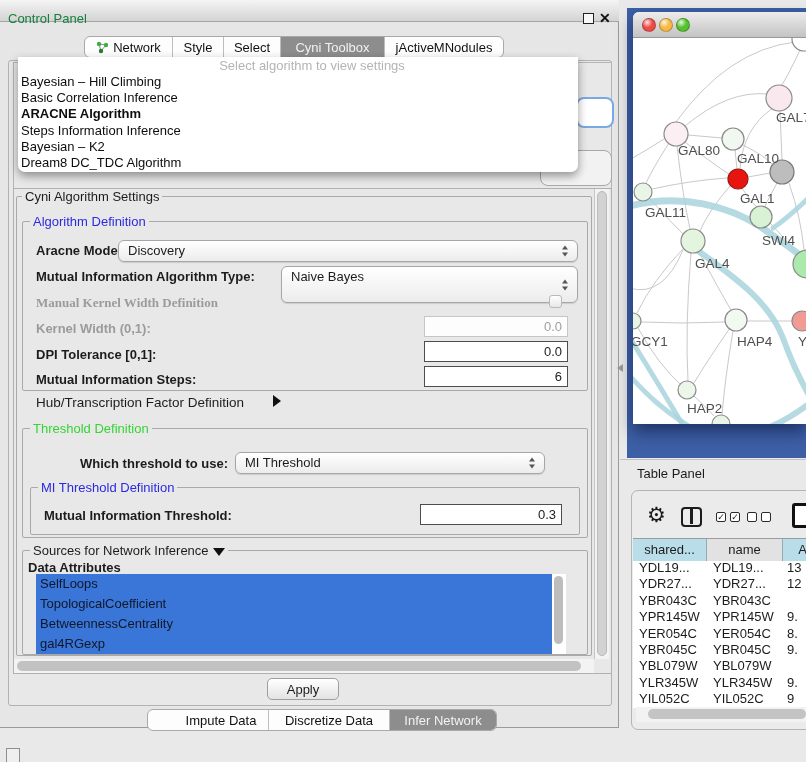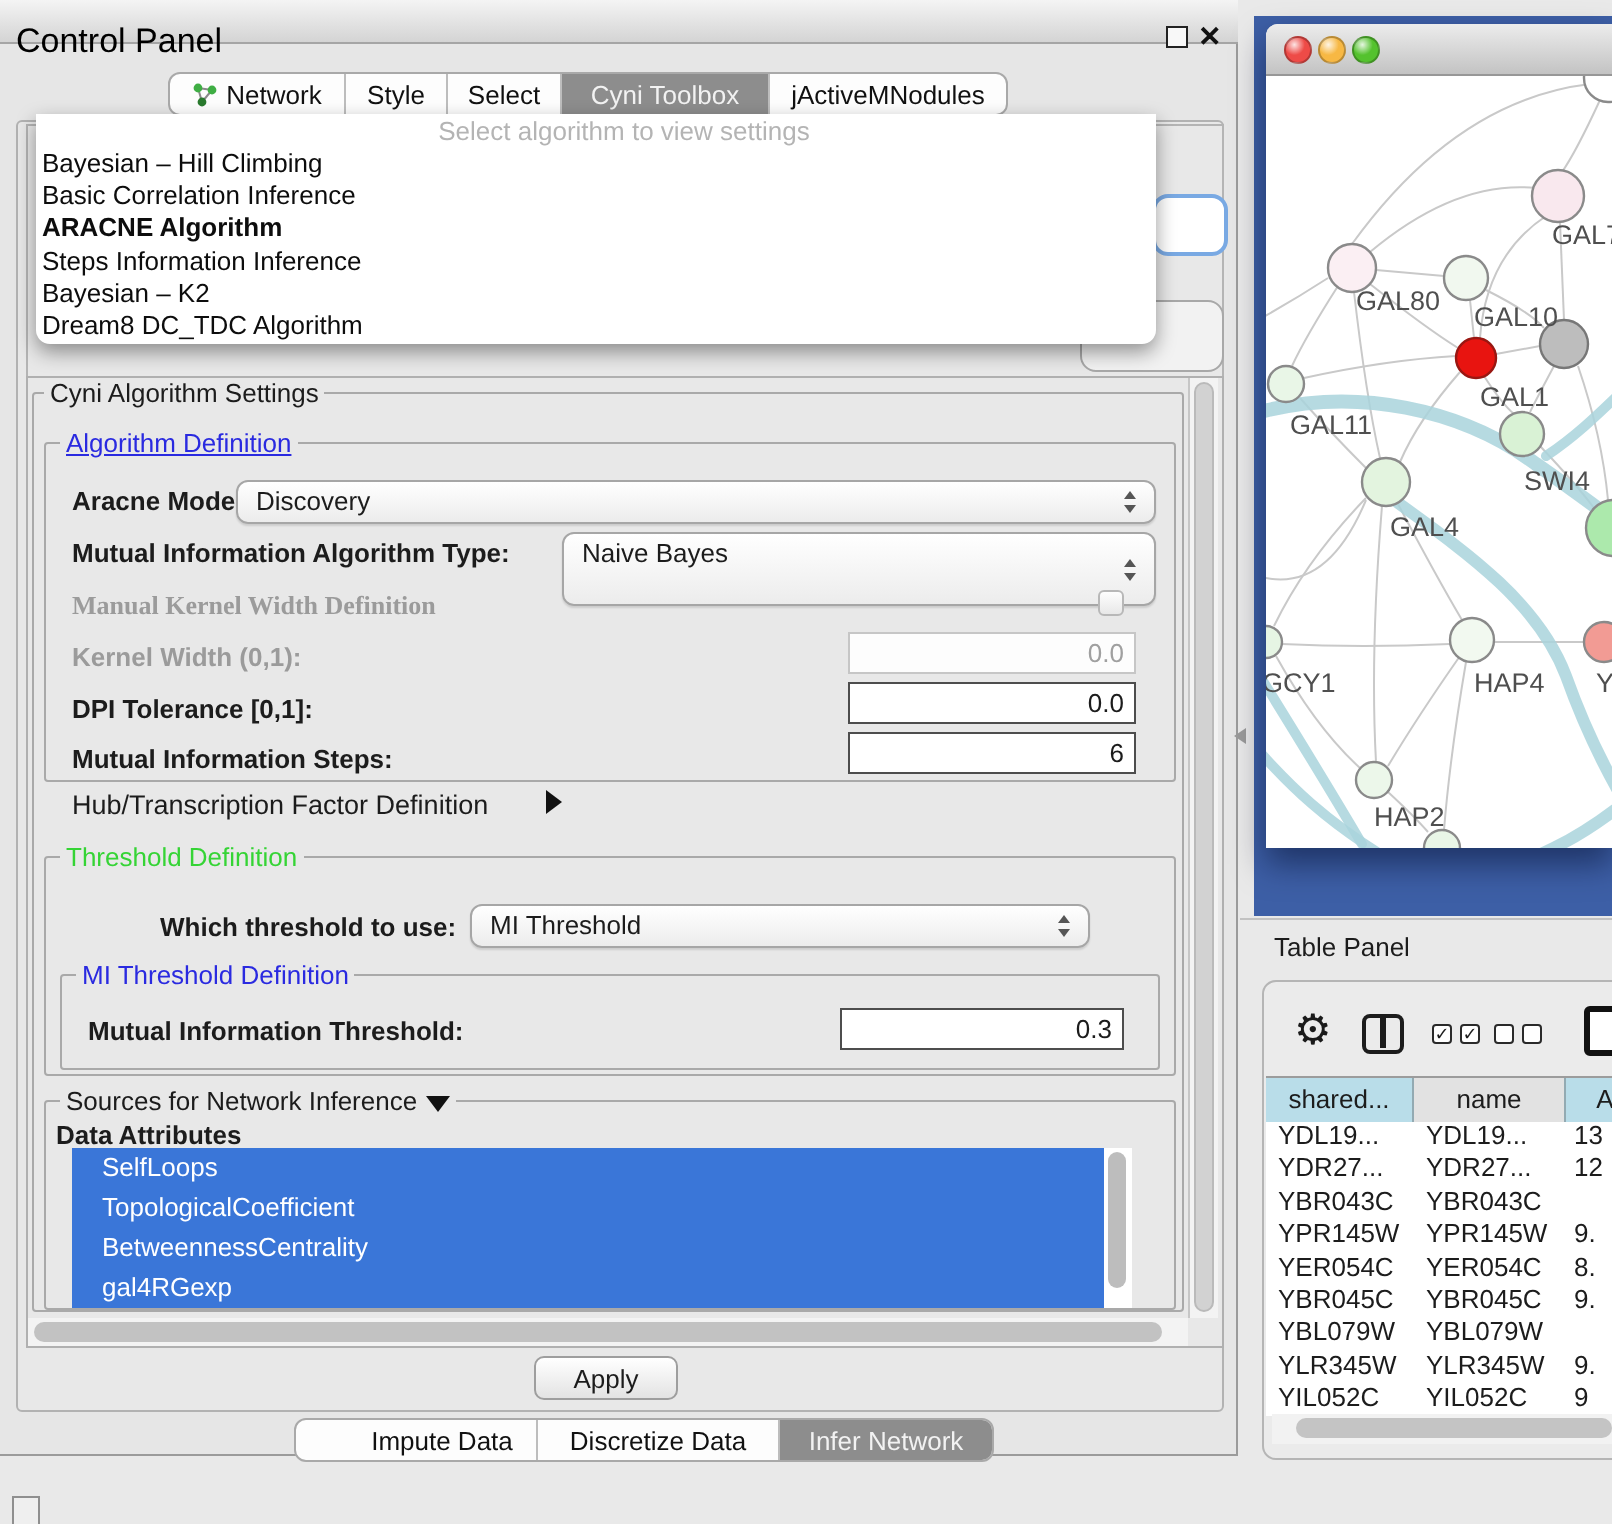--- a/index.html
+++ b/index.html
@@ -2,21 +2,21 @@
 <html><head>
 <meta charset="utf-8">
 <style>
   html,body{margin:0;padding:0;}
   body{position:relative;width:806px;height:762px;overflow:hidden;background:#e9e9e9;
        font-family:"Liberation Sans",sans-serif;font-size:13px;color:#1c1c1c;}
   .abs{position:absolute;}
   
   .cp-win{left:0;top:8;width:619px;height:728px;background:#e6e6e6;border:1px solid #9b9b9b;border-left:none;box-sizing:border-box;}
   .cp-titlebar{left:0;top:8;width:619px;height:22px;background:linear-gradient(#f4f4f4,#d4d4d4);border-bottom:1px solid #a5a5a5;box-sizing:border-box;}
-  .cp-title{left:8px;top:11px;font-size:17px;color:#000000;}
+  .cp-title{left:8px;top:11px;font-size:13px;color:#15803d;}
   .float-btn{left:583px;top:13px;width:9px;height:9px;border:1.5px solid #222;background:#f8f8f8;}
   .close-btn{left:599px;top:10px;font-size:14px;font-weight:bold;color:#111;}
   
   .seg{display:flex;border:1px solid #a9a9a9;border-radius:6px;background:#fdfdfd;overflow:hidden;height:22px;box-sizing:border-box;}
   .seg .tab{display:flex;align-items:center;justify-content:center;border-right:1px solid #bdbdbd;color:#111;white-space:nowrap;box-sizing:border-box;}
   .seg .tab:last-child{border-right:none;}
   .seg .tab.sel{background:#8d8d8d;color:#f2f2f2;}
   #top-tabs{left:84px;top:36px;}
   #bottom-tabs{left:147px;top:709px;padding-left:26px;}
   
@@ -43,21 +43,21 @@
   .combo-arrows{position:absolute;right:8px;top:50%;width:7px;height:11px;transform:translateY(-50%);}
   .combo-arrows:before{content:"";position:absolute;left:0;top:0;border-left:3.5px solid transparent;border-right:3.5px solid transparent;border-bottom:4.5px solid #555;}
   .combo-arrows:after{content:"";position:absolute;left:0;bottom:0;border-left:3.5px solid transparent;border-right:3.5px solid transparent;border-top:4.5px solid #555;}
   .tfield{background:#fff;border:1px solid #4d4d4d;box-sizing:border-box;text-align:right;padding-right:5px;line-height:19px;}
   .tfield.dis{border:1px solid #c6c6c6;color:#a0a0a0;background:#fdfdfd;}
   .checkbox{width:13px;height:13px;border:1px solid #b8b8b8;border-radius:3px;background:linear-gradient(#fefefe,#e8e8e8);box-sizing:border-box;}
   .tri-right{width:0;height:0;border-top:6px solid transparent;border-bottom:6px solid transparent;border-left:8px solid #111;}
   .tri-down{display:inline-block;width:0;height:0;border-left:6px solid transparent;border-right:6px solid transparent;border-top:8px solid #111;vertical-align:middle;margin-left:4px;}
   
   .attr-list{left:36px;top:574px;width:530px;height:80px;background:#fff;overflow:hidden;}
-  .attr-item{height:20px;line-height:20px;background:#3a76d8;color:#ffffff;padding-left:15px;}
+  .attr-item{height:20px;line-height:20px;background:#3a76d8;color:#0f172a;padding-left:4px;}
   .list-vsb{left:552px;top:574px;width:14px;height:80px;background:#fff;}
   .list-thumb{left:554px;top:576px;width:9px;height:68px;background:#bdbdbd;border-radius:5px;}
   
   .vsb-track{left:594px;top:189px;width:15px;height:470px;background:#f3f3f3;border-left:1px solid #c6c6c6;box-sizing:border-box;}
   .vsb-thumb{left:597px;top:191px;width:10px;height:465px;background:#d2d2d2;border-radius:5px;border:1px solid #bababa;box-sizing:border-box;}
   .hsb-track{left:14px;top:659px;width:580px;height:14px;background:#f3f3f3;}
   .hsb-thumb{left:17px;top:661px;width:564px;height:10px;background:#c2c2c2;border-radius:5px;}
   .apply-btn{left:267px;top:678px;width:72px;height:22px;border:1px solid #9e9e9e;border-radius:5px;
              background:linear-gradient(#ffffff,#e3e3e3);text-align:center;line-height:21px;box-sizing:border-box;}
   
@@ -138,21 +138,21 @@
       <div class="item">Dream8 DC_TDC Algorithm</div>
     </div>
 </div>
 
 <div class="abs scrollpane"></div>
 
 <div class="abs group" style="left:16px;top:196px;width:576px;height:460px;"></div>
 <div class="abs group-label" style="left:22px;top:189px;">Cyni Algorithm Settings</div>
 
 <div class="abs group" style="left:22px;top:221px;width:566px;height:170px;"></div>
-<div class="abs group-label blue-lbl" style="left:30px;top:214px;text-decoration:underline;">Algorithm Definition</div>
+<div class="abs group-label blue-lbl" style="left:30px;top:214px;">Algorithm Definition</div>
 
 <div class="abs fld" style="left:36px;top:243px;">Aracne Mode:</div>
 <div class="abs combo" style="left:118px;top:240px;width:460px;height:22px;">
   <span>Discovery</span>
   <span class="combo-arrows"></span>
 </div>
 
 <div class="abs fld" style="left:36px;top:269px;">Mutual Information Algorithm Type:</div>
 <div class="abs combo" style="left:281px;top:266px;width:297px;height:37px;">
   <span>Naive Bayes</span>

